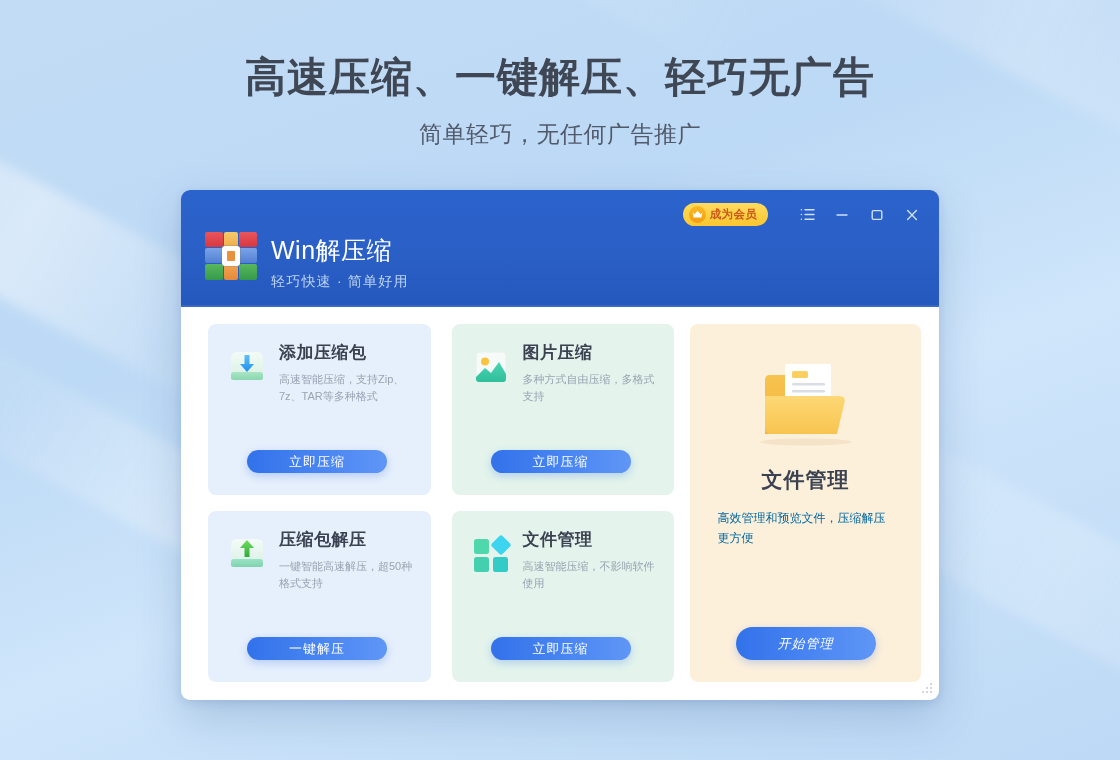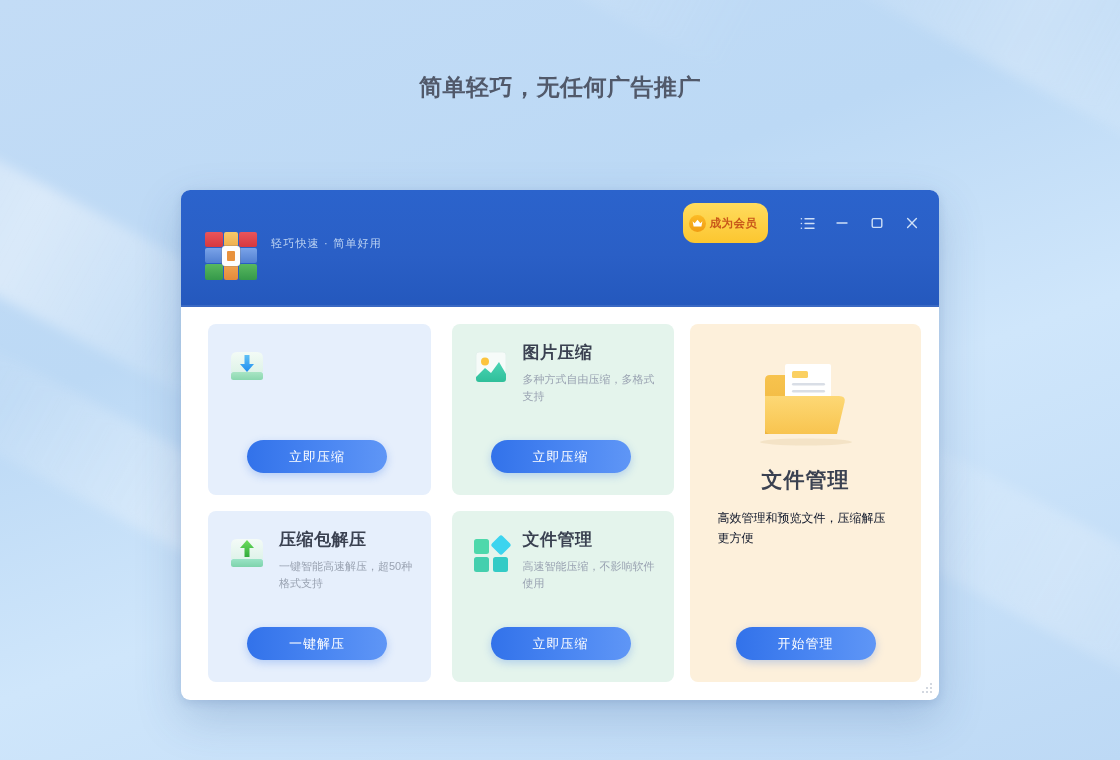--- a/index.html
+++ b/index.html
@@ -39,21 +39,20 @@
     font-weight: bold;
     color: #3f4754;
     letter-spacing: 1px;
     line-height: 1.15;
   }
   .hero-sub {
     margin-top: 18px;
     font-size: 23px;
     color: #51596a;
     letter-spacing: .5px;
-    font-weight: bold;
   }
 
   
   .app-window {
     position: absolute;
     left: 181px;
     top: 190px;
     width: 758px;
     height: 510px;
     border-radius: 9px;
@@ -92,21 +91,21 @@
   .brand-text { margin-left: 14px; }
   .brand-name {
     font-size: 25px;
     color: #ffffff;
     font-weight: 500;
     letter-spacing: .5px;
     margin-top: 4px;
   }
   .brand-slogan {
     margin-top: 6px;
-    font-size: 11px;
+    font-size: 14px;
     color: #bfd5f3;
     letter-spacing: 1.2px;
   }
 
   
   .logo-cell { position: absolute; border-radius: 2px; }
   .lc-r1l { left: 0;    top: 0;   width: 18px; height: 15px; background: linear-gradient(180deg,#e8555b,#d6383f); }
   .lc-r1r { left: 34px; top: 0;   width: 18px; height: 15px; background: linear-gradient(180deg,#e8555b,#d6383f); }
   .lc-r2l { left: 0;    top: 16px;width: 18px; height: 15px; background: linear-gradient(180deg,#7aa3e8,#5280d2); }
   .lc-r2r { left: 34px; top: 16px;width: 18px; height: 15px; background: linear-gradient(180deg,#7aa3e8,#5280d2); }
@@ -132,21 +131,21 @@
     right: 18px;
     top: 13px;
     display: flex;
     align-items: center;
     gap: 17px;
   }
   .member-badge {
     display: flex;
     align-items: center;
     gap: 4px;
-    height: 40px;
+    height: 23px;
     padding: 0 11px 0 6px;
     border-radius: 12px;
     background: linear-gradient(180deg, #ffdc5e, #fcc62f);
     margin-right: 13px;
     cursor: pointer;
   }
   .member-badge-text {
     font-size: 11.5px;
     color: #c9581a;
     font-weight: bold;
@@ -218,80 +217,81 @@
   .card-desc {
     margin-top: 8px;
     font-size: 11px;
     color: #9aa3b2;
     line-height: 1.55;
     max-width: 148px;
   }
   .card-btn {
     position: absolute;
     left: 39px;
+    bottom: 22px;
+    width: 140px;
+    height: 23px;
+    border: none;
+    border-radius: 17px;
+    background: linear-gradient(90deg, #3272ea 0%, #4a86f2 55%, #5f96f6 100%);
+    color: #fff;
+    font-size: 13px;
+    font-family: inherit;
+    letter-spacing: 1px;
+    cursor: pointer;
+    box-shadow: 0 3px 8px rgba(50,114,234,0.28);
+  }
+
+  
+  .side-panel {
+    flex: 1;
+    background: #fdf0db;
+    border-radius: 8px;
+    position: relative;
+    display: flex;
+    flex-direction: column;
+    align-items: center;
+    padding-top: 32px;
+    cursor: pointer;
+  }
+  .folder-icon {
+    width: 110px;
+    height: 92px;
+    position: relative;
+    margin-bottom: 18px;
+  }
+  .panel-title {
+    font-size: 21px;
+    font-weight: bold;
+    color: #3a4151;
+    letter-spacing: 1px;
+  }
+  .panel-desc {
+    margin-top: 14px;
+    font-size: 12px;
+    color: #0369a1;
+    line-height: 1.7;
+    width: 176px;
+    text-align: left;
+  }
+  .panel-btn {
+    position: absolute;
     bottom: 22px;
     width: 140px;
     height: 33px;
     border: none;
     border-radius: 17px;
     background: linear-gradient(90deg, #3272ea 0%, #4a86f2 55%, #5f96f6 100%);
     color: #fff;
     font-size: 13px;
     font-family: inherit;
     letter-spacing: 1px;
     cursor: pointer;
     box-shadow: 0 3px 8px rgba(50,114,234,0.28);
-  }
-
-  
-  .side-panel {
-    flex: 1;
-    background: #fdf0db;
-    border-radius: 8px;
-    position: relative;
-    display: flex;
-    flex-direction: column;
-    align-items: center;
-    padding-top: 32px;
-    cursor: pointer;
-  }
-  .folder-icon {
-    width: 110px;
-    height: 92px;
-    position: relative;
-    margin-bottom: 18px;
-  }
-  .panel-title {
-    font-size: 21px;
-    font-weight: bold;
-    color: #3a4151;
-    letter-spacing: 1px;
-  }
-  .panel-desc {
-    margin-top: 14px;
-    font-size: 12px;
-    color: #0f172a;
-    line-height: 1.7;
-    width: 176px;
-    text-align: left;
-  }
-  .panel-btn {
-    position: absolute;
-    bottom: 22px;
-    width: 140px;
-    height: 33px;
-    border: none;
-    border-radius: 17px;
-    background: linear-gradient(90deg, #3272ea 0%, #4a86f2 55%, #5f96f6 100%);
-    color: #fff;
-    font-size: 13px;
-    font-family: inherit;
-    letter-spacing: 1px;
-    cursor: pointer;
-    box-shadow: 0 3px 8px rgba(50,114,234,0.28);
+    font-style: italic;
   }
 
   
   .resize-grip {
     position: absolute;
     right: 7px;
     bottom: 7px;
     width: 14px;
     height: 14px;
     cursor: nwse-resize;
@@ -306,40 +306,42 @@
 </head>
 <body>
 
 <div class="bg-streak streak-a"></div>
 <div class="bg-streak streak-b"></div>
 <div class="bg-streak streak-c"></div>
 <div class="bg-streak streak-d"></div>
 <div class="bg-streak streak-e"></div>
 
 <div class="hero">
+  <div class="hero-title">高速压缩、一键解压、轻巧无广告</div>
   <div class="hero-sub">简单轻巧，无任何广告推广</div>
 </div>
 
 <div class="app-window">
 
   <div class="titlebar">
 
     <div class="brand">
       <div class="brand-logo">
         <div class="logo-cell lc-r1l"></div>
         <div class="logo-cell lc-r1r"></div>
         <div class="logo-cell lc-r2l"></div>
         <div class="logo-cell lc-r2r"></div>
         <div class="logo-cell lc-r3l"></div>
         <div class="logo-cell lc-r3r"></div>
         <div class="logo-cell lc-mid-t"></div>
         <div class="logo-cell lc-mid-b"></div>
         <div class="logo-cell lc-lock"></div>
       </div>
       <div class="brand-text">
+        <div class="brand-name">Win解压缩</div>
         <div class="brand-slogan">轻巧快速 · 简单好用</div>
       </div>
     </div>
 
     <div class="win-controls">
 
       <div class="member-badge">
         <span class="crown">
           <svg width="11" height="9" viewBox="0 0 11 9" fill="#ffffff">
             <path d="M0.6 2.2 L2.6 4.2 L5.5 0.8 L8.4 4.2 L10.4 2.2 L9.4 7.6 L1.6 7.6 Z"></path>
@@ -400,20 +402,24 @@
                 </linearGradient>
                 <linearGradient id="adArr" x1="0" y1="0" x2="0" y2="1">
                   <stop offset="0%" stop-color="#5fc0f5"></stop>
                     <stop offset="100%" stop-color="#1d8df0"></stop>
                 </linearGradient>
               </defs>
               <path d="M5 12 q0-6 6-6 h20 q6 0 6 6 v14 H5 Z" fill="url(#adTop)"></path>
               <rect x="5" y="26" width="32" height="8" rx="2.5" fill="url(#adBot)"></rect>
               <path d="M18.5 9 h5 v9 h4.5 L21 26 l-7-8 h4.5 Z" fill="url(#adArr)"></path>
             </svg>
+          </div>
+          <div>
+            <div class="card-title">添加压缩包</div>
+            <div class="card-desc">高速智能压缩，支持Zip、7z、TAR等多种格式</div>
           </div>
         </div>
         <button class="card-btn">立即压缩</button>
       </div>
 
       <div class="feature-card card-green">
         <div class="card-head">
           <div class="card-icon">
             <svg width="42" height="42" viewBox="0 0 42 42">
               <defs>

